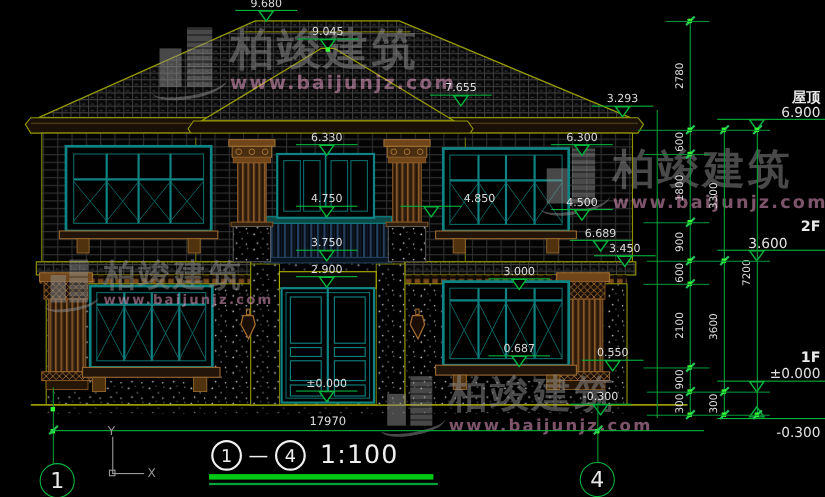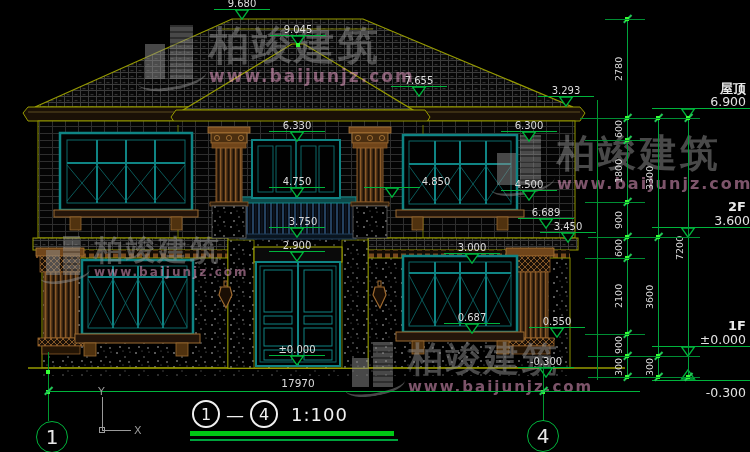--- a/index.html
+++ b/index.html
@@ -31,21 +31,21 @@
   .wm-logo .b2{right:14%;bottom:12%;width:40%;height:86%;
       background:repeating-linear-gradient(0deg,#8f8f8f 0 4px,#5c5c5c 4px 6px);}
   .wm-logo .sw{left:-10%;bottom:-6%;width:120%;height:40%;background:none;
       border-bottom:3px solid #8f8f8f;border-radius:50%;transform:rotate(-10deg);}
   
   .titlebar{position:absolute;display:flex;align-items:center;gap:5px;color:#f0f0f0;}
   .tcircle{width:28px;height:28px;border:2px solid #f0f0f0;border-radius:50%;font-size:16px;
            display:flex;align-items:center;justify-content:center;flex:none;}
   .tdash{font-size:18px;margin:0 1px;color:#f0f0f0;}
   .tname{font-size:25px;font-weight:bold;letter-spacing:2px;white-space:nowrap;}
-  .tscale{font-size:18px;margin-left:8px;letter-spacing:1px;}
+  .tscale{font-size:23px;margin-left:8px;letter-spacing:1px;}
   .ubar{position:absolute;background:#00c814;}
   .ucs{position:absolute;color:#9a9a9a;font-size:11px;}
   .ucsline{position:absolute;background:#9a9a9a;}
 </style>
 </head>
 <body>
 
 <div class="canvas">
 
   <svg class="bldg" width="750" height="452">
@@ -382,21 +382,21 @@
         </svg>
       </div>
       <div class="dline" style="left: 540px; top: 232px; width: 56px; background: rgb(0, 180, 60);"></div>
       <div class="dimtext" style="left: 534px; top: 221px; width: 68px;">3.450</div>
       <div class="tri" style="left: 560px; top: 232px;">
         <svg width="16" height="11" style="display:block;">
      <path d="M1.5,1 L14.5,1 L8,10.2 Z" fill="#000" stroke="#00b43c" stroke-width="1.3"></path>
         </svg>
       </div>
       <div class="dline" style="left: 269px; top: 227px; width: 56px; background: rgb(0, 180, 60);"></div>
-      <div class="dimtext" style="left: 263px; top: 216px; width: 80px;">3.750</div>
+      <div class="dimtext" style="left: 263px; top: 216px; width: 68px;">3.750</div>
       <div class="tri" style="left: 289px; top: 227px;">
         <svg width="16" height="11" style="display:block;">
      <path d="M1.5,1 L14.5,1 L8,10.2 Z" fill="#000" stroke="#00b43c" stroke-width="1.3"></path>
         </svg>
       </div>
       <div class="dline" style="left: 269px; top: 251px; width: 56px; background: rgb(0, 180, 60);"></div>
       <div class="dimtext" style="left: 263px; top: 240px; width: 68px;">2.900</div>
       <div class="tri" style="left: 289px; top: 251px;">
         <svg width="16" height="11" style="display:block;">
      <path d="M1.5,1 L14.5,1 L8,10.2 Z" fill="#000" stroke="#00b43c" stroke-width="1.3"></path>
@@ -445,21 +445,21 @@
       </div>
       <div class="lvlname" style="left: 686px; top: 80px;">屋顶</div>
       <div class="lvlval" style="left: 676px; top: 94px;">6.900</div>
       <div class="dline" style="left: 652px; top: 227px; width: 98px; background: rgb(0, 180, 60);"></div>
       <div class="tri" style="left: 680px; top: 227px;">
         <svg width="16" height="11" style="display:block;">
      <path d="M1.5,1 L14.5,1 L8,10.2 Z" fill="#000" stroke="#00b43c" stroke-width="1.3"></path>
         </svg>
       </div>
       <div class="lvlname" style="left: 686px; top: 199px;">2F</div>
-      <div class="lvlval" style="left: 680px; top: 213px;">3.600</div>
+      <div class="lvlval" style="left: 646px; top: 213px;">3.600</div>
       <div class="dline" style="left: 652px; top: 346px; width: 98px; background: rgb(0, 180, 60);"></div>
       <div class="tri" style="left: 680px; top: 346px;">
         <svg width="16" height="11" style="display:block;">
      <path d="M1.5,1 L14.5,1 L8,10.2 Z" fill="#000" stroke="#00b43c" stroke-width="1.3"></path>
         </svg>
       </div>
       <div class="lvlname" style="left: 686px; top: 318px;">1F</div>
       <div class="lvlval" style="left: 676px; top: 332px;">±0.000</div>
       <div class="dline" style="left: 652px; top: 380px; width: 98px; background: rgb(0, 180, 60);"></div>
       <div class="tri" style="left: 680px; top: 369px;">

